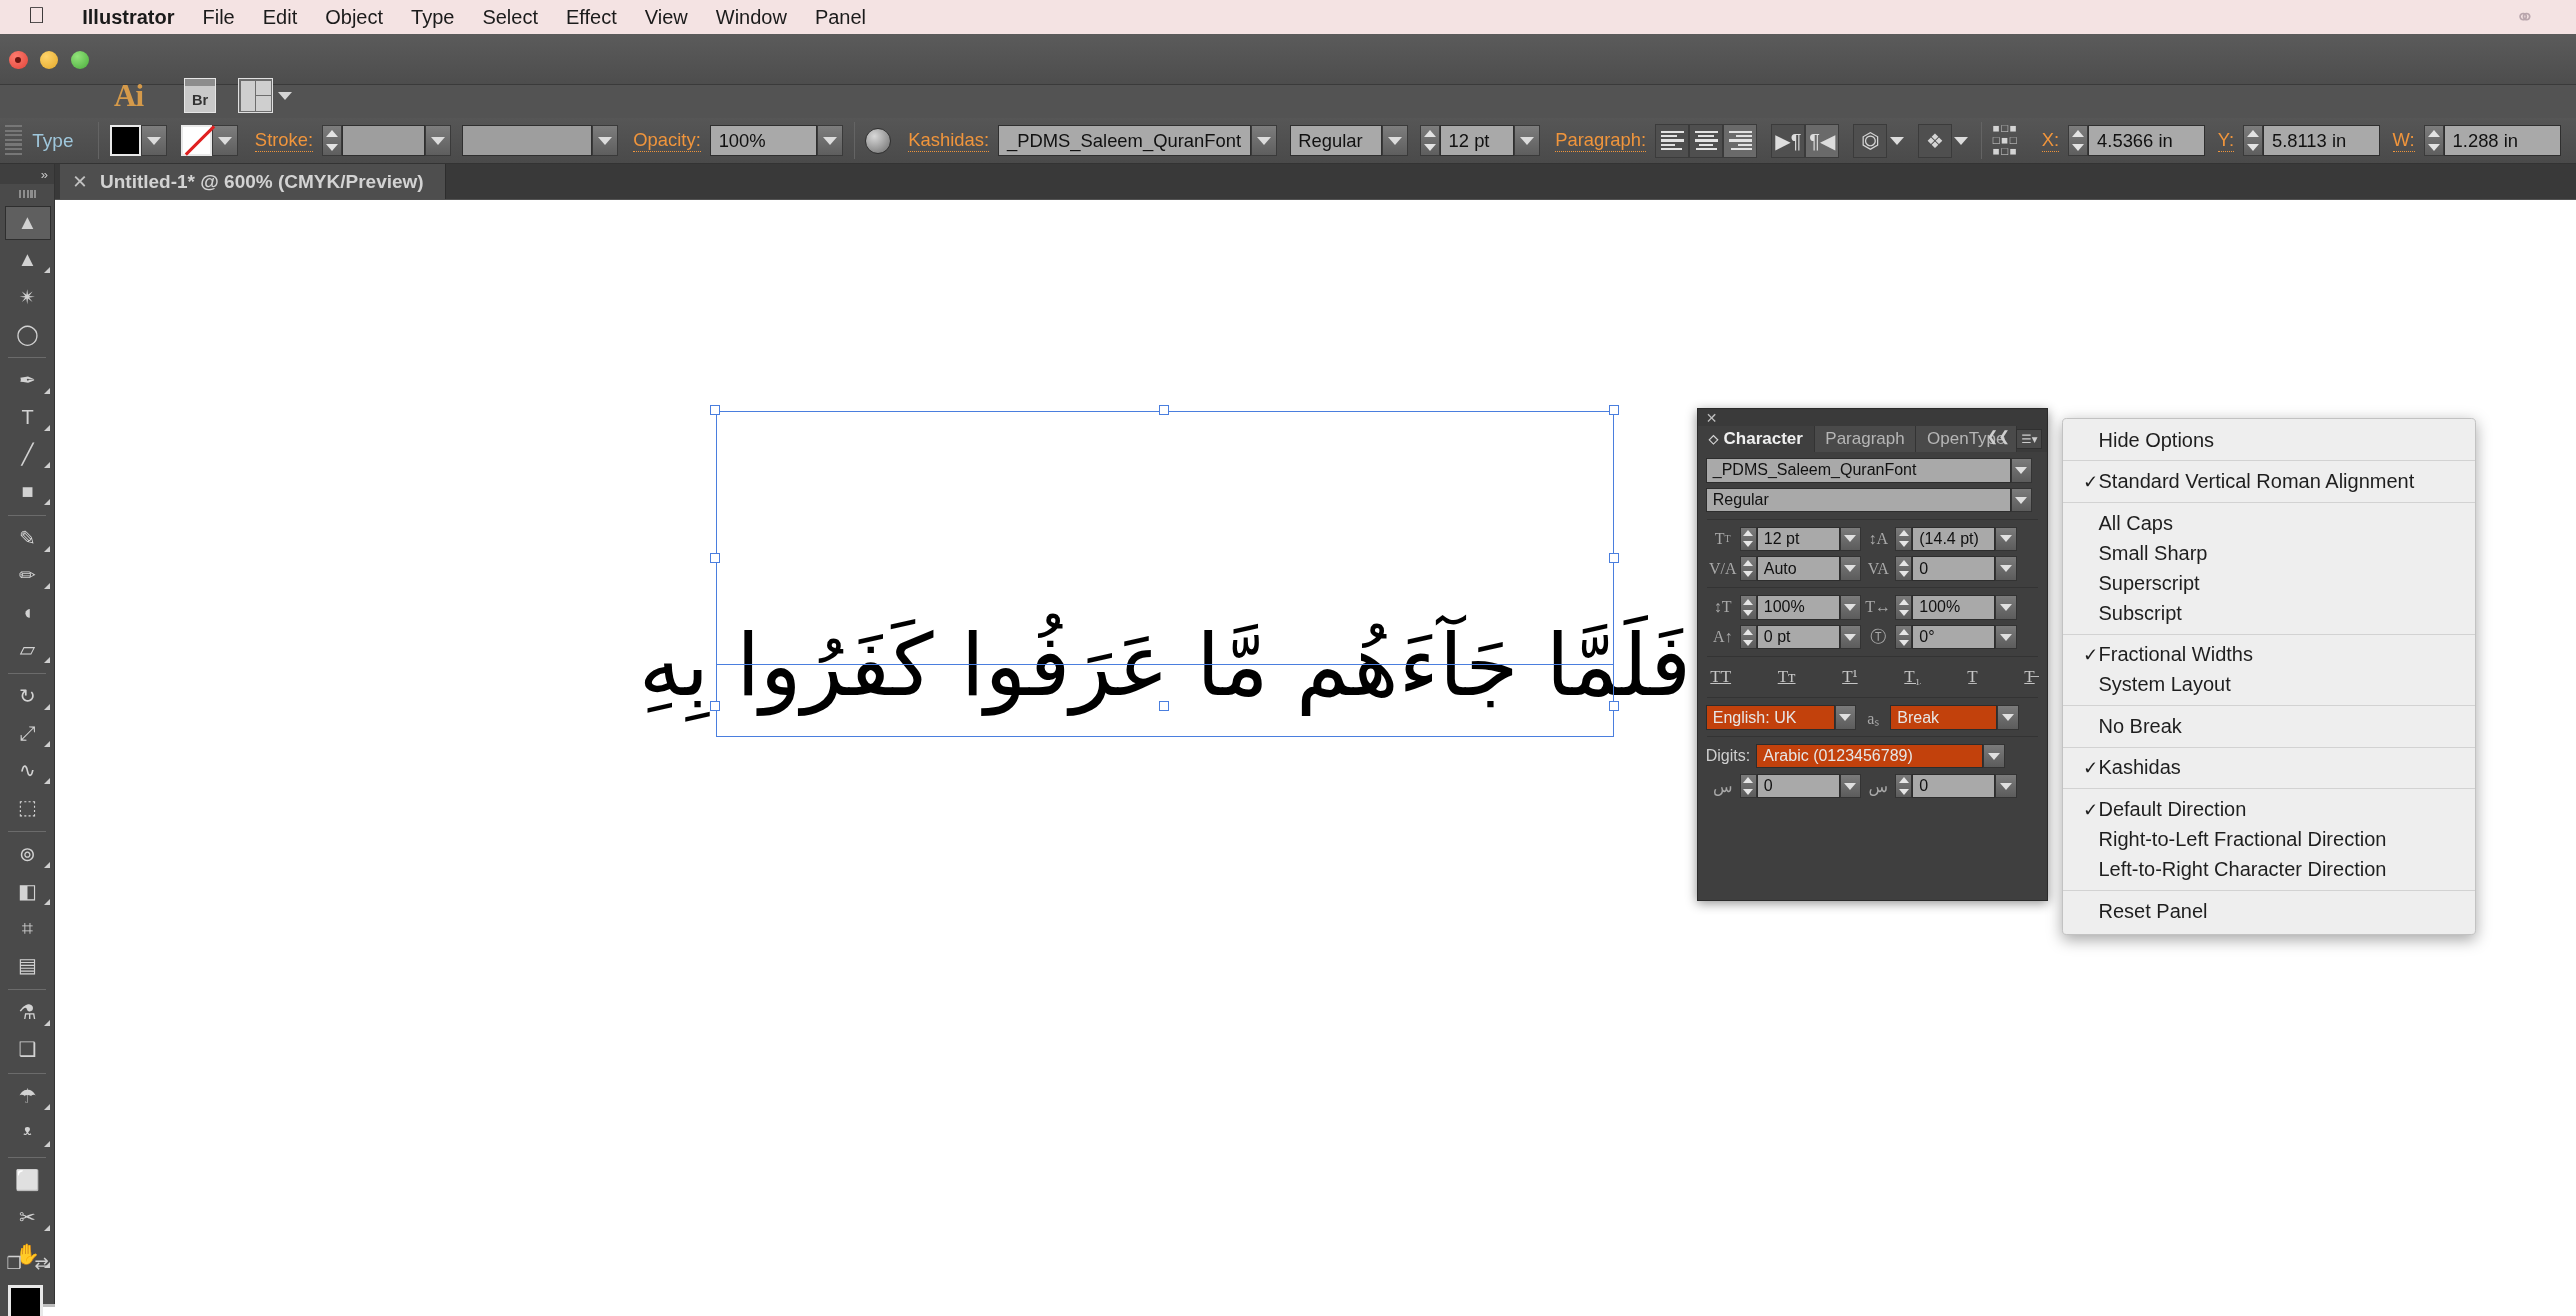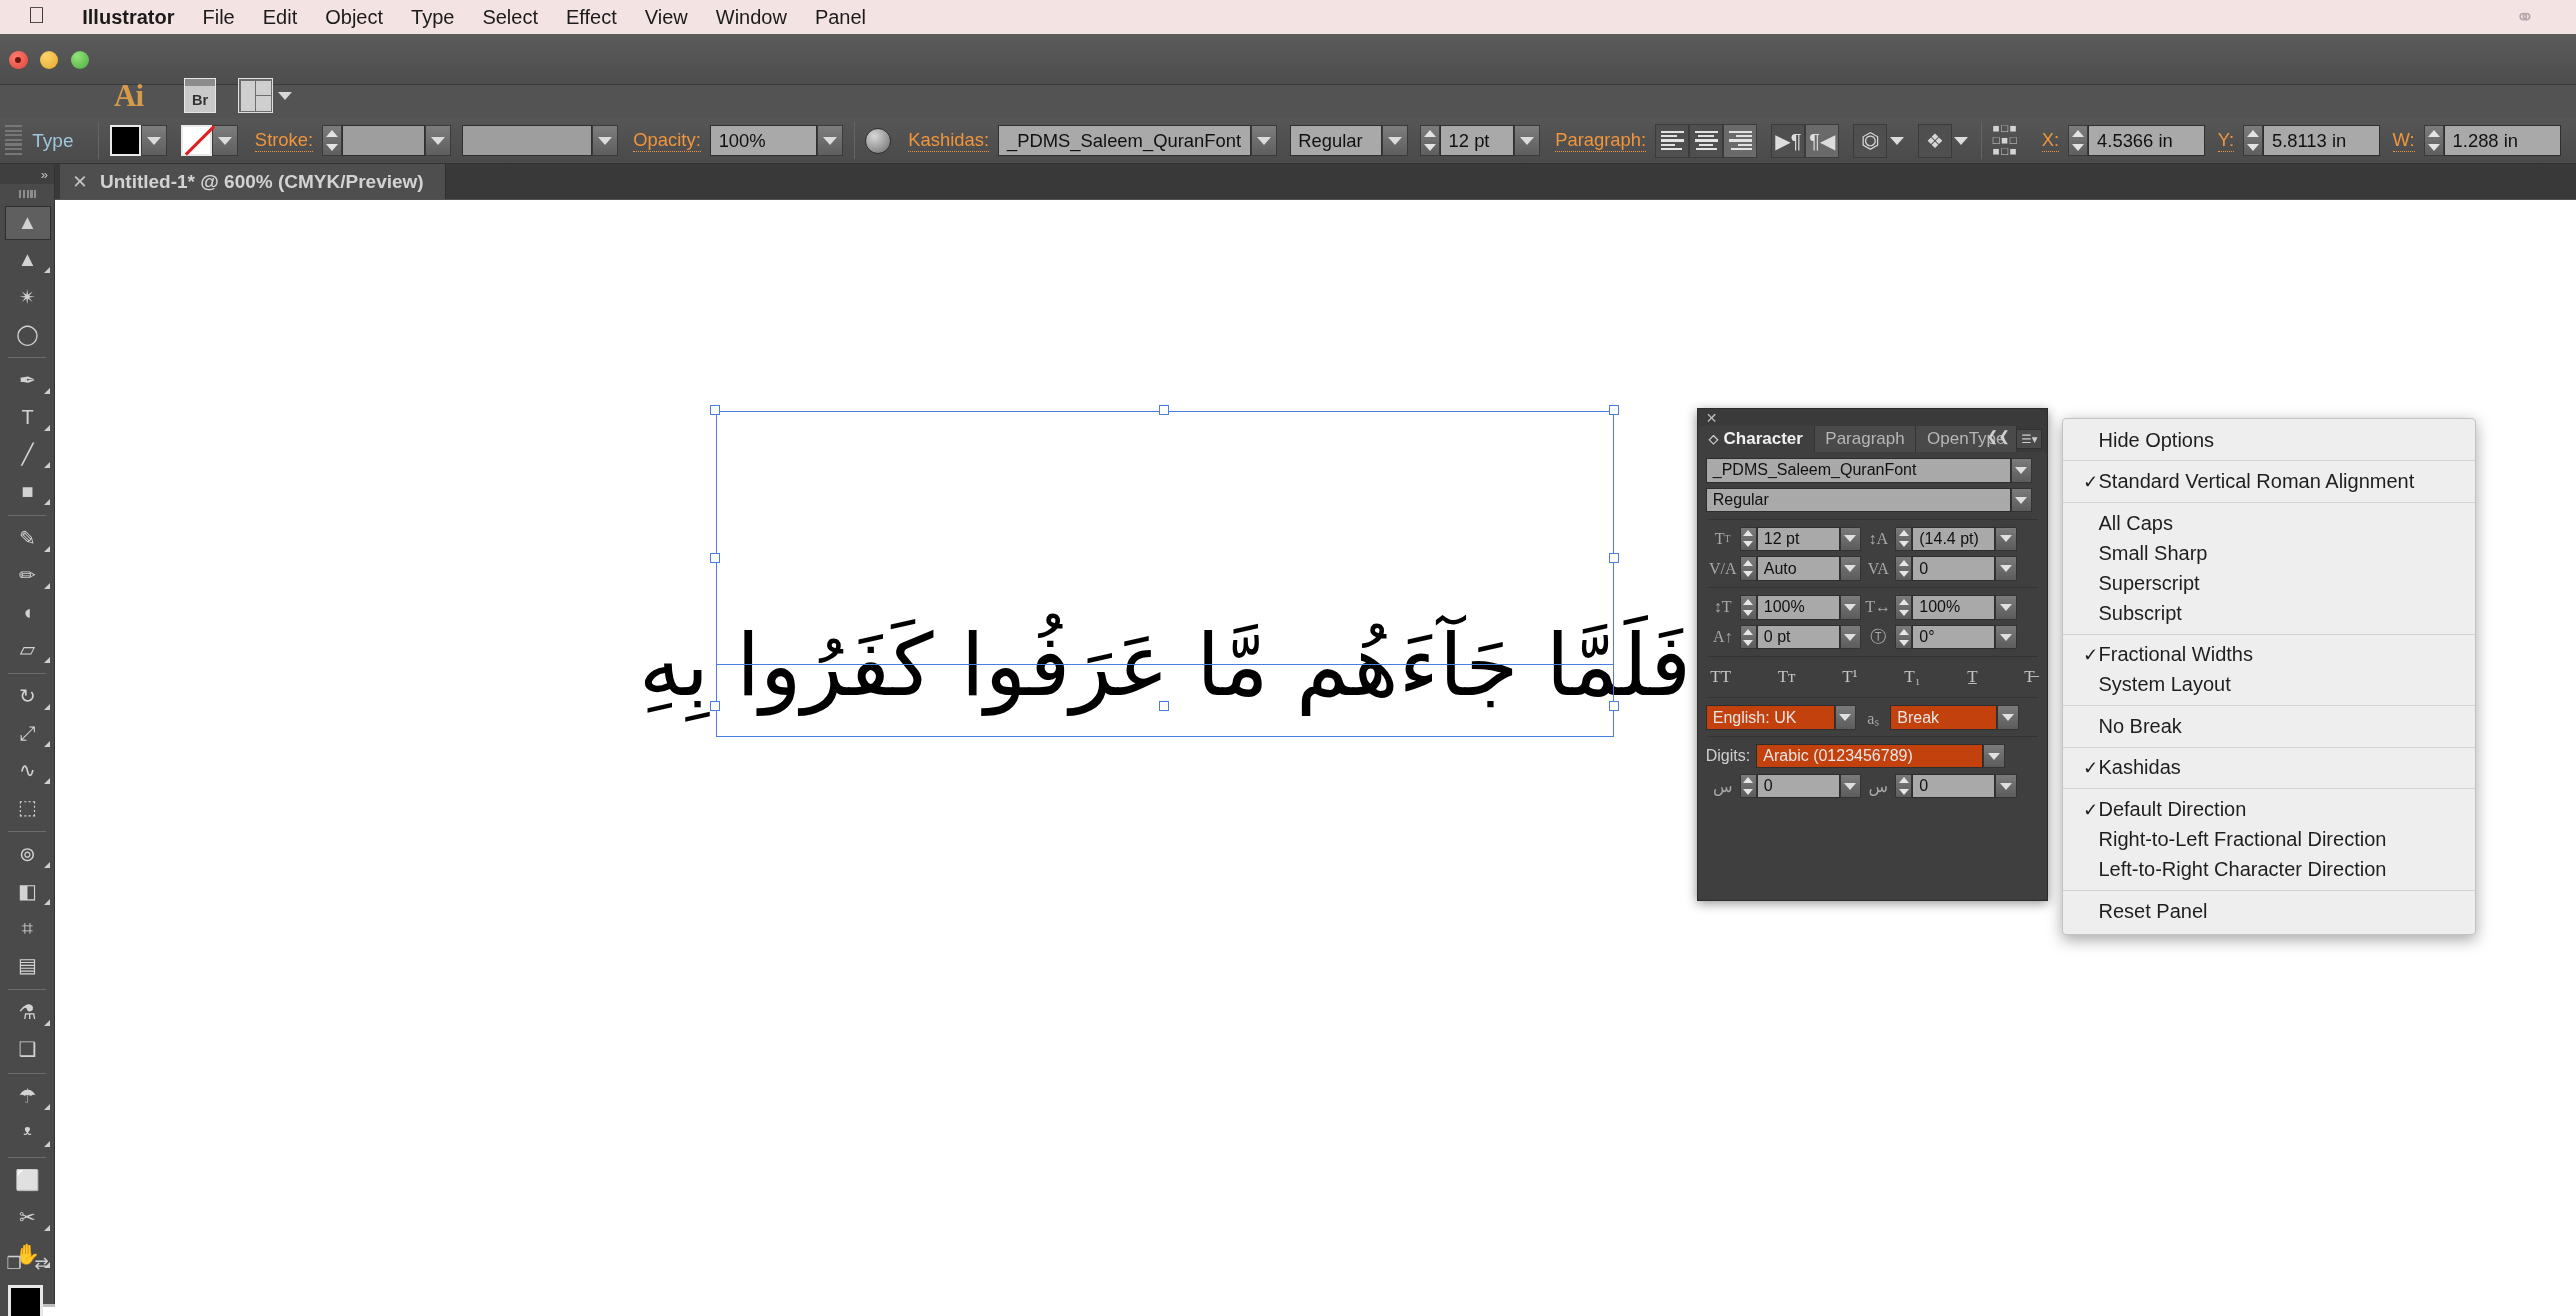--- a/index.html
+++ b/index.html
@@ -223,21 +223,21 @@
     font-size:16px; display:flex; align-items:center; padding:0 6.1px; white-space:nowrap; overflow:hidden;
   }
   .cp-dd { width:21.5px; height:24.5px; background:linear-gradient(to bottom,#7b7b7b,#5c5c5c); border:0.8px solid #333;
     display:flex;align-items:center;justify-content:center; }
   .cp-dd .caret{width:0;height:0;border-left:6.1px solid transparent;border-right:6.1px solid transparent;border-top:7.7px solid #e0e0e0;}
   .cp-step { width:17px;height:24.5px;background:linear-gradient(to bottom,#7b7b7b,#5c5c5c);border:0.8px solid #333;
     display:flex;flex-direction:column;align-items:center;justify-content:space-around;}
   .cp-step .up{width:0;height:0;border-left:5.4px solid transparent;border-right:5.4px solid transparent;border-bottom:6.1px solid #e6e6e6;}
   .cp-step .dn{width:0;height:0;border-left:5.4px solid transparent;border-right:5.4px solid transparent;border-top:6.1px solid #e6e6e6;}
   .cp-style-row { display:flex; align-items:center; justify-content:space-between; padding:3.1px 4.6px 4.6px 4.6px;}
-  .cp-style-row span { color:#c5c5c5; font-size:17px; font-family:"Liberation Serif", serif;}
+  .cp-style-row span { color:#c5c5c5; font-size:17px; font-family:"Liberation Serif", serif;text-decoration:underline;}
   .cp-dark-field { background:#c2410c; color:#e6e6e6; border:0.8px solid #2d2d2d; }
   .cp-lbl { color:#cfcfcf; font-size:16px; margin-right:6.1px; }
 
   
   #flyout {
     position:absolute; left:2062px; top:384px; width:414px;
     background:#eeeeee; border:0.8px solid #c2c2c2; border-radius:4.6px;
     box-shadow: 0 4.6px 15.3px rgba(0,0,0,.35);
     padding:6.1px 0 7.7px 0;
   }

